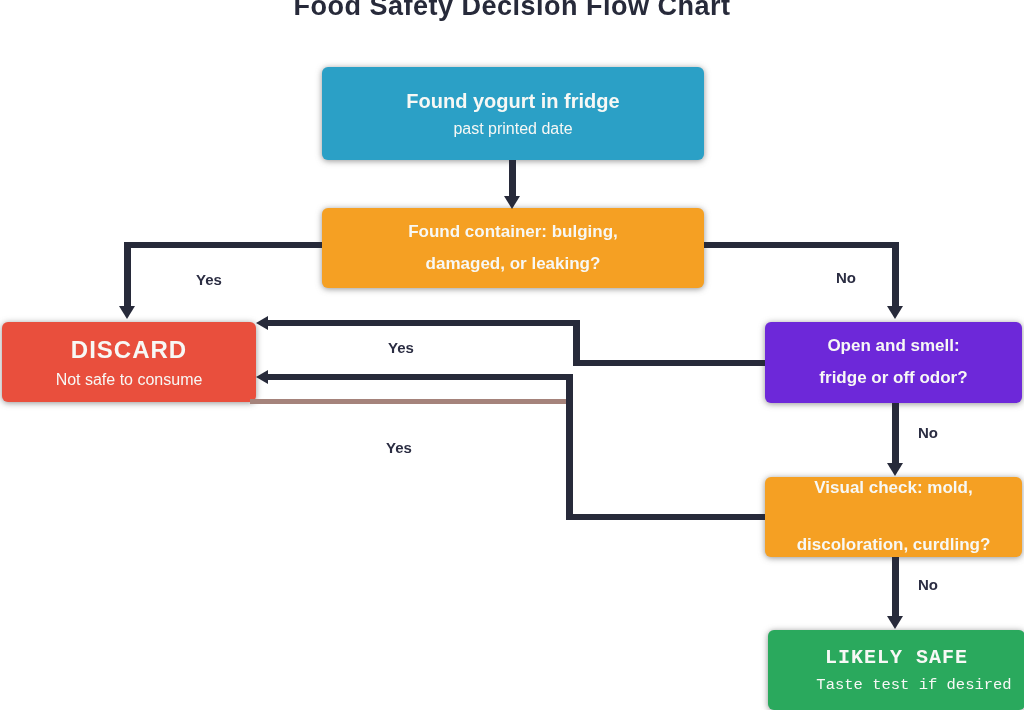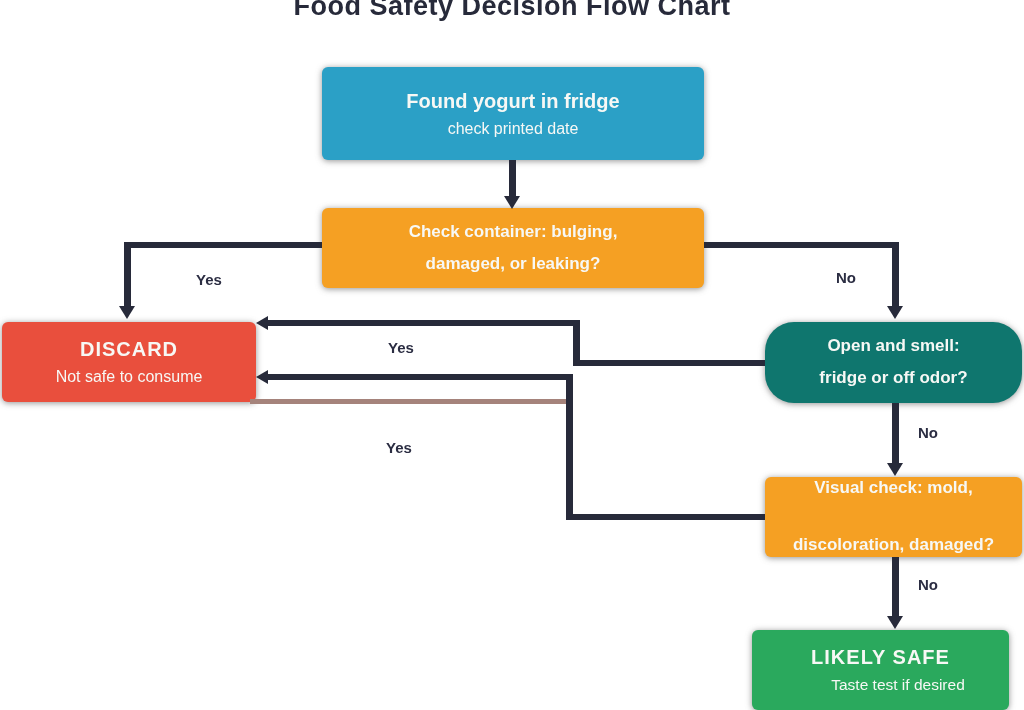--- a/index.html
+++ b/index.html
@@ -17,67 +17,67 @@
     display:flex;flex-direction:column;justify-content:center;gap:7px;
     box-shadow:0 1px 6px rgba(110,110,110,.75);
   }
   .node .t1{font-weight:bold;}
   .node-start{left:322px;top:67px;width:382px;height:93px;background:#2ba0c6;}
   .node-start .t1{font-size:20px;}
   .node-start .t2{font-size:16px;}
   .node-check{left:322px;top:208px;width:382px;height:80px;background:#f5a023;}
   .node-check .t1,.node-check .t2{font-size:17px;font-weight:bold;line-height:1.45;}
   .node-discard{left:2px;top:322px;width:254px;height:80px;background:#e94f3d;}
-  .node-discard .t1{font-size:20px;letter-spacing:1px;}
+  .node-discard .t1{font-size:24px;letter-spacing:1px;}
   .node-discard .t2{font-size:16px;}
-  .node-smell{left:765px;top:322px;width:257px;height:81px;background:#0f766e;border-radius:29px;}
+  .node-smell{left:765px;top:322px;width:257px;height:81px;background:#6d28d9;}
   .node-smell .t1,.node-smell .t2,
   .node-visual .t1,.node-visual .t2{font-size:17px;font-weight:bold;line-height:1.45;}
   .node-visual{left:765px;top:477px;width:257px;height:80px;background:#f5a023;gap:32px;}
-  .node-safe{left:752px;top:630px;width:257px;height:80px;background:#2aa95d;}
+  .node-safe{left:768px;top:630px;width:257px;height:80px;background:#2aa95d;font-family:Liberation Mono, monospace;}
   .node-safe .t1{font-size:20px;letter-spacing:1px;}
   .node-safe .t2{font-size:15.5px;padding-left:35px;}
   .line{position:absolute;background:#272a3a;}
   .shadow-line{position:absolute;background:#a5837b;}
   .arrow-down{position:absolute;width:0;height:0;
     border-left:8px solid transparent;border-right:8px solid transparent;
     border-top:13px solid #272a3a;}
   .arrow-left{position:absolute;width:0;height:0;
     border-top:7px solid transparent;border-bottom:7px solid transparent;
     border-right:12px solid #272a3a;}
   .elabel{position:absolute;font-size:15px;font-weight:bold;color:#2b2d42;}
 </style>
 </head>
 <body>
 
 <div class="chart-title">Food Safety Decision Flow Chart</div>
 
 <div class="node node-start">
   <div class="t1">Found yogurt in fridge</div>
-  <div class="t2">check printed date</div>
+  <div class="t2">past printed date</div>
 </div>
 
 <div class="node node-check">
-  <div class="t1">Check container: bulging,</div>
+  <div class="t1">Found container: bulging,</div>
   <div class="t2">damaged, or leaking?</div>
 </div>
 
 <div class="node node-discard">
   <div class="t1">DISCARD</div>
   <div class="t2">Not safe to consume</div>
 </div>
 
 <div class="node node-smell">
   <div class="t1">Open and smell:</div>
   <div class="t2">fridge or off odor?</div>
 </div>
 
 <div class="node node-visual">
   <div class="t1">Visual check: mold,</div>
-  <div class="t2">discoloration, damaged?</div>
+  <div class="t2">discoloration, curdling?</div>
 </div>
 
 <div class="node node-safe">
   <div class="t1">LIKELY SAFE</div>
   <div class="t2">Taste test if desired</div>
 </div>
 
 <div class="line" style="left:509px;top:160px;width:7px;height:38px;"></div>
 <div class="arrow-down" style="left:504px;top:196px;"></div>
 

